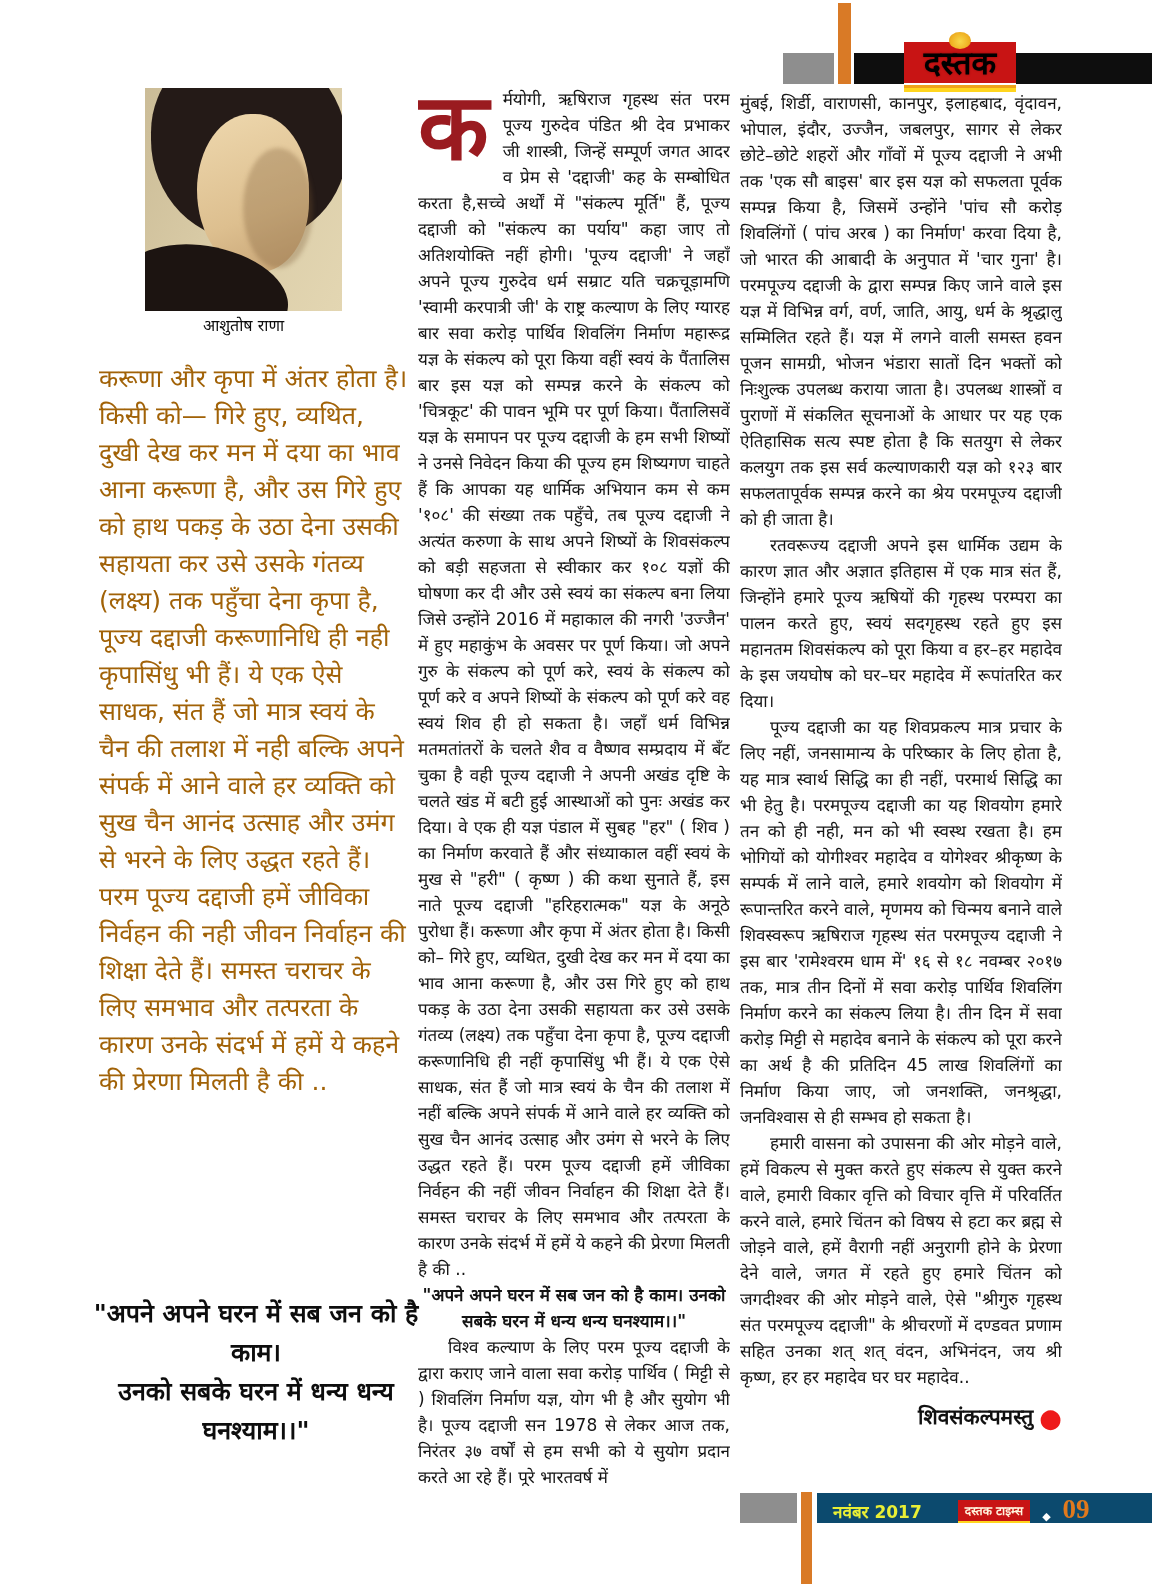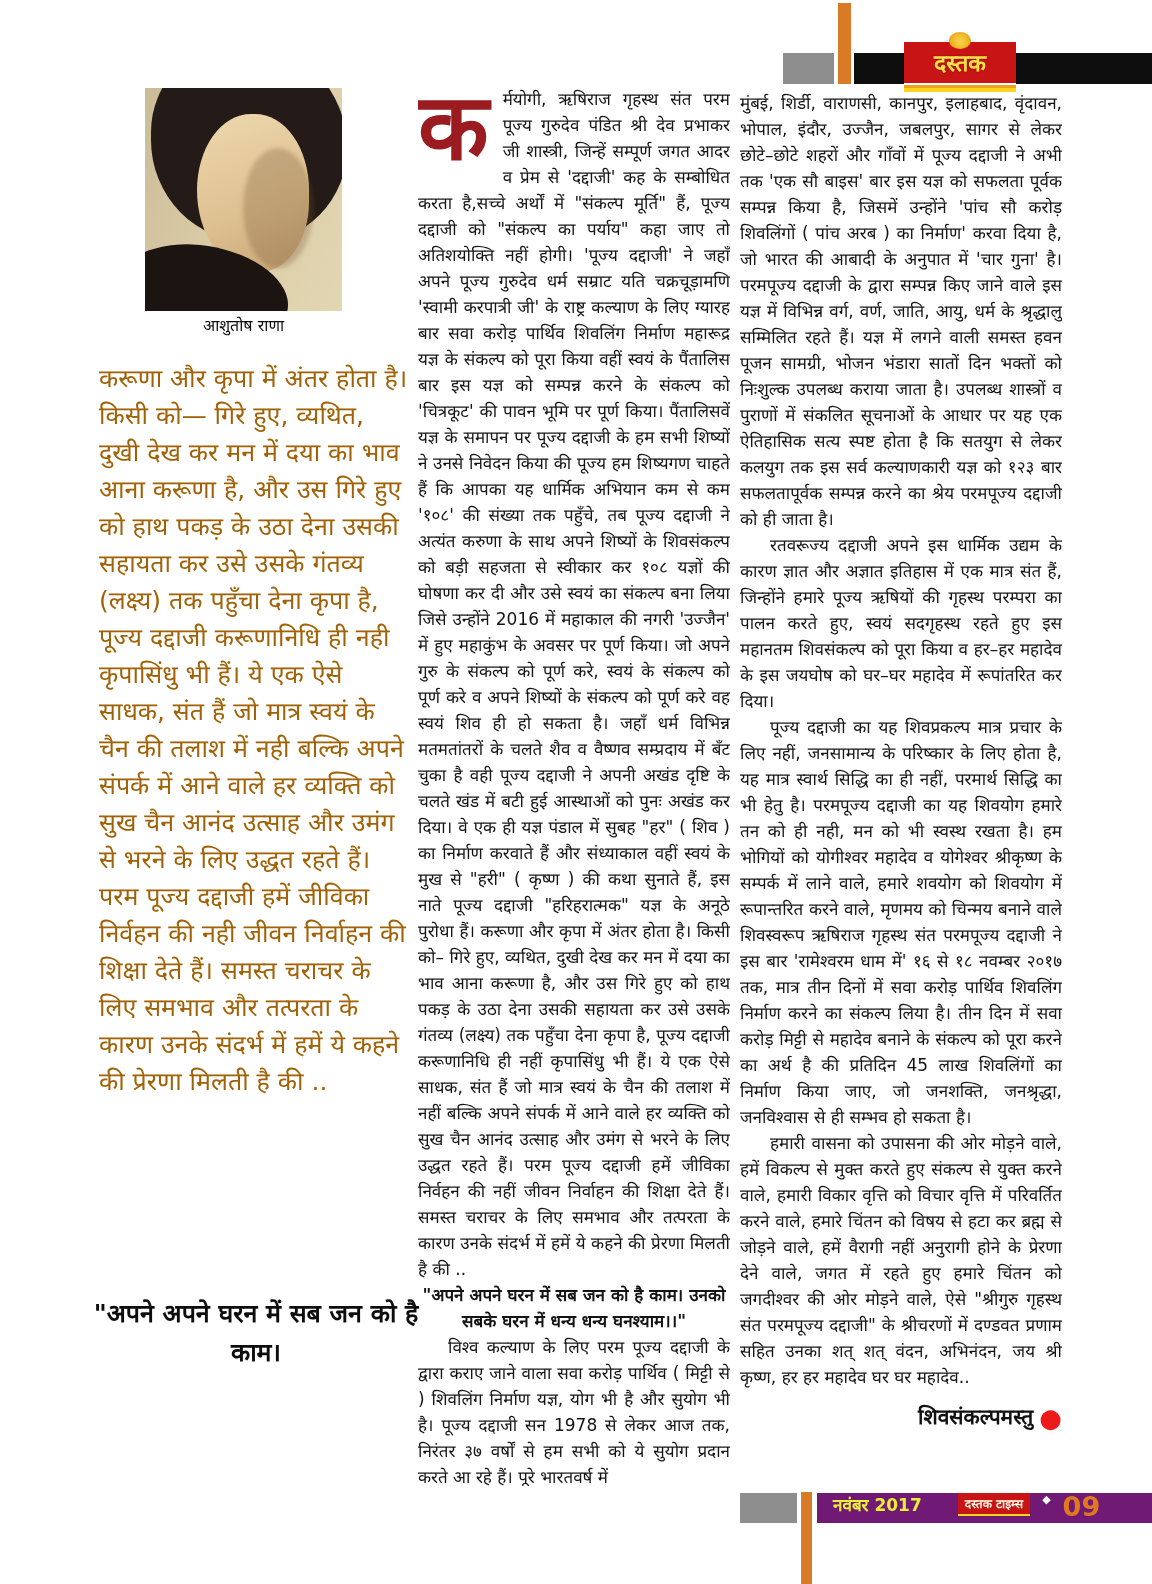--- a/index.html
+++ b/index.html
@@ -14,21 +14,21 @@
   
   .hdr-gray{position:absolute;left:783px;top:53px;width:51px;height:31px;background:#8e8e8e;}
   .hdr-orange{position:absolute;left:838px;top:3px;width:13px;height:81px;background:#d97a26;}
   .hdr-black{position:absolute;left:854px;top:53px;width:298px;height:31px;background:#0e0e0e;}
   .logo{
     position:absolute;left:904px;top:42px;width:112px;height:50px;
     background:#c81414;z-index:3;
     display:flex;align-items:center;justify-content:center;
   }
   .logo-text{
-    color:#fde047;font-weight:bold;font-size:23px;line-height:1;
+    color:#000000;font-weight:bold;font-size:32px;line-height:1;
     text-shadow:0 0 2px #7e0b0b;margin-bottom:8px;
   }
   .logo-stripes{
     position:absolute;left:0;right:0;bottom:0;height:9px;
     background:linear-gradient(to bottom,#ffffff 0 2px,#f0a21a 2px 5px,#ffd51e 5px 9px);
   }
   .flower{
     position:absolute;top:-10px;left:50%;transform:translateX(-50%);
     width:22px;height:17px;border-radius:50%;
     background:radial-gradient(circle at 50% 55%,#f8d84a 0%,#f0b224 60%,#d98f12 100%);
@@ -90,30 +90,30 @@
   .noindent{margin:0;}
   .signoff{
     margin-top:14px;text-align:right;
     font-size:21px;font-weight:bold;color:#111;
   }
   .dot{color:#ee1a1a;font-size:26px;vertical-align:-3px;padding-left:6px;}
   
   .ftr-gray{position:absolute;left:740px;top:1493px;width:57px;height:30px;background:#8e8e8e;}
   .ftr-orange{position:absolute;left:801px;top:1492px;width:11px;height:92px;background:#d97a26;}
   .ftr-black{
-    position:absolute;left:817px;top:1493px;width:335px;height:30px;background:#701a75;
-    display:flex;align-items:flex-start;gap:12px;padding-left:16px;box-sizing:border-box;
+    position:absolute;left:817px;top:1493px;width:335px;height:30px;background:#0c4a6e;
+    display:flex;align-items:flex-end;gap:12px;padding-left:16px;box-sizing:border-box;
   }
   .ftr-date{color:#e9ef35;font-weight:bold;font-size:17px;}
   .ftr-logo{
     background:#c81414;color:#fff6df;font-size:12px;font-weight:bold;
     padding:2px 7px;border-bottom:2px solid #ffd51e;white-space:nowrap;margin-left:24px;
   }
   .ftr-sep{color:#ffffff;font-size:11px;}
-  .ftr-page{color:#e0791d;font-weight:bold;font-size:27px;line-height:1;}
+  .ftr-page{color:#e0791d;font-weight:bold;font-size:27px;line-height:1;font-family:Liberation Serif, serif;}
 </style>
 </head>
 <body>
 
 <div id="page">
 
   <div class="hdr-gray"></div>
   <div class="hdr-orange"></div>
   <div class="hdr-black"></div>
   <div class="logo">
@@ -126,20 +126,21 @@
     <div class="ph-hair"></div>
     <div class="ph-face"></div>
     <div class="ph-shadow"></div>
     <div class="ph-shoulder"></div>
   </div>
   <div class="caption">आशुतोष राणा</div>
 
   <div class="left-intro">करूणा और कृपा में अंतर होता है। किसी को— गिरे हुए, व्यथित, दुखी देख कर मन में दया का भाव आना करूणा है, और उस गिरे हुए को हाथ पकड़ के उठा देना उसकी सहायता कर उसे उसके गंतव्य (लक्ष्य) तक पहुँचा देना कृपा है, पूज्य दद्दाजी करूणानिधि ही नही कृपासिंधु भी हैं। ये एक ऐसे साधक, संत हैं जो मात्र स्वयं के चैन की तलाश में नही बल्कि अपने संपर्क में आने वाले हर व्यक्ति को सुख चैन आनंद उत्साह और उमंग से भरने के लिए उद्धत रहते हैं। परम पूज्य दद्दाजी हमें जीविका निर्वहन की नही जीवन निर्वाहन की शिक्षा देते हैं। समस्त चराचर के लिए समभाव और तत्परता के कारण उनके संदर्भ में हमें ये कहने की प्रेरणा मिलती है की  ..</div>
   <div class="left-quote">
     <div>"अपने अपने घरन में सब जन को है काम।</div>
+    <div>उनको सबके घरन में धन्य धन्य घनश्याम।।"</div>
   </div>
 
   <div class="col mid-col">
     <p class="noindent"><span class="dropcap">क</span><span>र्मयोगी, ऋषिराज गृहस्थ संत परम पूज्य गुरुदेव पंडित श्री देव प्रभाकर जी शास्त्री, जिन्हें सम्पूर्ण जगत आदर व प्रेम से 'दद्दाजी' कह के सम्बोधित करता है,सच्चे अर्थों में "संकल्प मूर्ति" हैं, पूज्य दद्दाजी को "संकल्प का पर्याय" कहा जाए तो अतिशयोक्ति नहीं होगी। 'पूज्य दद्दाजी' ने जहाँ अपने पूज्य गुरुदेव धर्म सम्राट यति चक्रचूड़ामणि 'स्वामी करपात्री जी' के राष्ट्र कल्याण के लिए ग्यारह बार सवा करोड़ पार्थिव शिवलिंग निर्माण महारूद्र यज्ञ के संकल्प को पूरा किया वहीं स्वयं के पैंतालिस बार इस यज्ञ को सम्पन्न करने के संकल्प को 'चित्रकूट' की पावन भूमि पर पूर्ण किया। पैंतालिसवें यज्ञ के समापन पर पूज्य दद्दाजी के हम सभी शिष्यों ने उनसे निवेदन किया की पूज्य हम शिष्यगण चाहते हैं कि आपका यह धार्मिक अभियान कम से कम '१०८' की संख्या तक पहुँचे, तब पूज्य दद्दाजी ने अत्यंत करुणा के साथ अपने शिष्यों के शिवसंकल्प को बड़ी सहजता से स्वीकार कर १०८ यज्ञों की घोषणा कर दी और उसे स्वयं का संकल्प बना लिया जिसे उन्होंने 2016 में महाकाल की नगरी 'उज्जैन' में हुए महाकुंभ के अवसर पर पूर्ण किया। जो अपने गुरु के संकल्प को पूर्ण करे, स्वयं के संकल्प को पूर्ण करे व अपने शिष्यों के संकल्प को पूर्ण करे वह स्वयं शिव ही हो सकता है। जहाँ धर्म विभिन्न मतमतांतरों के चलते शैव व वैष्णव सम्प्रदाय में बँट चुका है वही पूज्य दद्दाजी ने अपनी अखंड दृष्टि के चलते खंड में बटी हुई आस्थाओं को पुनः अखंड कर दिया। वे एक ही यज्ञ पंडाल में सुबह "हर" ( शिव ) का निर्माण करवाते हैं और संध्याकाल वहीं स्वयं के मुख से "हरी" ( कृष्ण ) की कथा सुनाते हैं, इस नाते पूज्य दद्दाजी "हरिहरात्मक" यज्ञ के अनूठे पुरोधा हैं। करूणा और कृपा में अंतर होता है। किसी को– गिरे हुए, व्यथित, दुखी देख कर मन में दया का भाव आना करूणा है, और उस गिरे हुए को हाथ पकड़ के उठा देना उसकी सहायता कर उसे उसके गंतव्य (लक्ष्य) तक पहुँचा देना कृपा है, पूज्य दद्दाजी करूणानिधि ही नहीं कृपासिंधु भी हैं। ये एक ऐसे साधक, संत हैं जो मात्र स्वयं के चैन की तलाश में नहीं बल्कि अपने संपर्क में आने वाले हर व्यक्ति को सुख चैन आनंद उत्साह और उमंग से भरने के लिए उद्धत रहते हैं। परम पूज्य दद्दाजी हमें जीविका निर्वहन की नहीं जीवन निर्वाहन की शिक्षा देते हैं। समस्त चराचर के लिए समभाव और तत्परता के कारण उनके संदर्भ में हमें ये कहने की प्रेरणा मिलती है की ..</span></p>
     <p class="verse">"अपने अपने घरन में सब जन को है काम। उनको सबके घरन में धन्य धन्य घनश्याम।।"</p>
     <p class="indent">विश्व कल्याण के लिए परम पूज्य दद्दाजी के द्वारा कराए जाने वाला सवा करोड़ पार्थिव ( मिट्टी से ) शिवलिंग निर्माण यज्ञ, योग भी है और सुयोग भी है। पूज्य दद्दाजी सन 1978 से लेकर आज तक, निरंतर ३७ वर्षों से हम सभी को ये सुयोग प्रदान करते आ रहे हैं। पूरे भारतवर्ष में</p>
   </div>
 
   <div class="col right-col">
     <p class="noindent">मुंबई, शिर्डी, वाराणसी, कानपुर, इलाहबाद, वृंदावन, भोपाल, इंदौर, उज्जैन, जबलपुर, सागर से लेकर छोटे–छोटे शहरों और गाँवों में पूज्य दद्दाजी ने अभी तक 'एक सौ बाइस' बार इस यज्ञ को सफलता पूर्वक सम्पन्न किया है, जिसमें उन्होंने 'पांच सौ करोड़ शिवलिंगों ( पांच अरब ) का निर्माण' करवा दिया है, जो भारत की आबादी के अनुपात में 'चार गुना' है। परमपूज्य दद्दाजी के द्वारा सम्पन्न किए जाने वाले इस यज्ञ में विभिन्न वर्ग, वर्ण, जाति, आयु, धर्म के श्रृद्धालु सम्मिलित रहते हैं। यज्ञ में लगने वाली समस्त हवन पूजन सामग्री, भोजन भंडारा सातों दिन भक्तों को निःशुल्क उपलब्ध कराया जाता है। उपलब्ध शास्त्रों व पुराणों में संकलित सूचनाओं के आधार पर यह एक ऐतिहासिक सत्य स्पष्ट होता है कि सतयुग से लेकर कलयुग तक इस सर्व कल्याणकारी यज्ञ को १२३ बार सफलतापूर्वक सम्पन्न करने का श्रेय परमपूज्य दद्दाजी को ही जाता है।</p>

